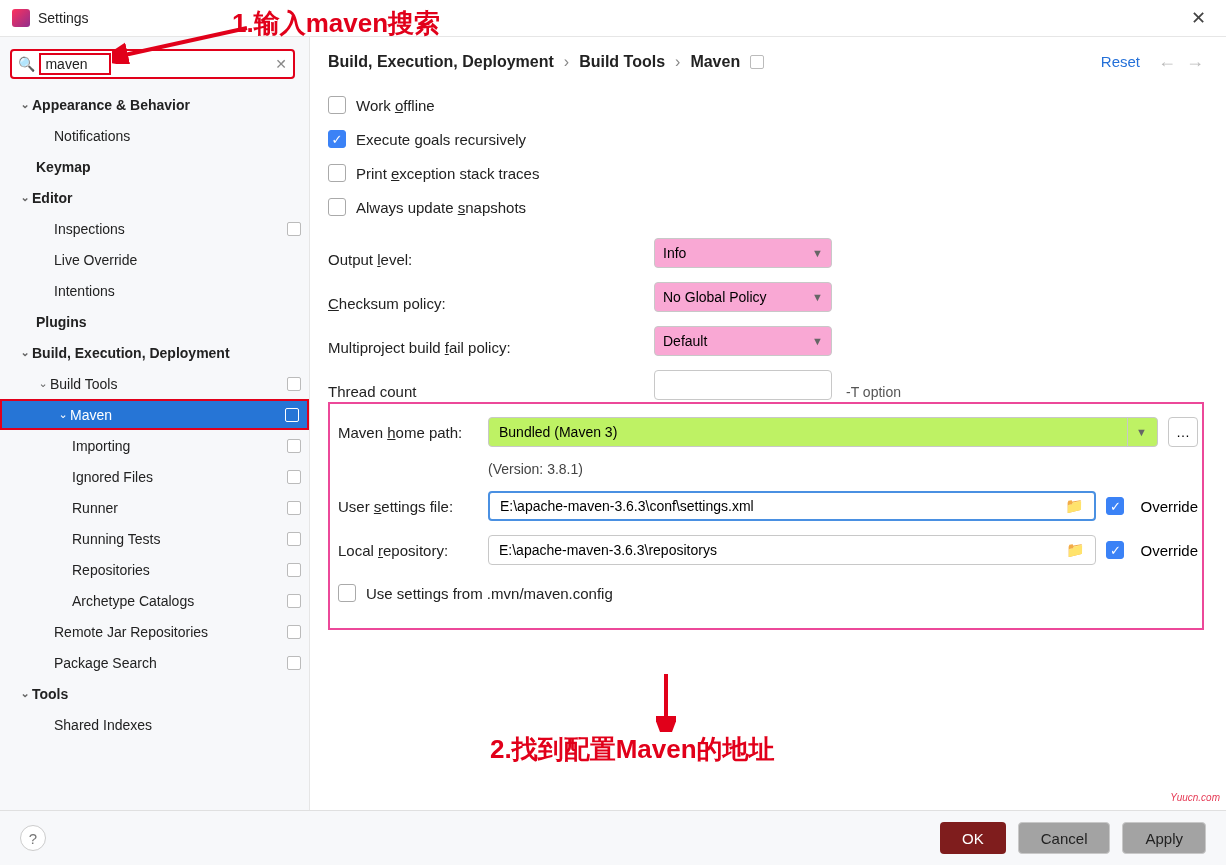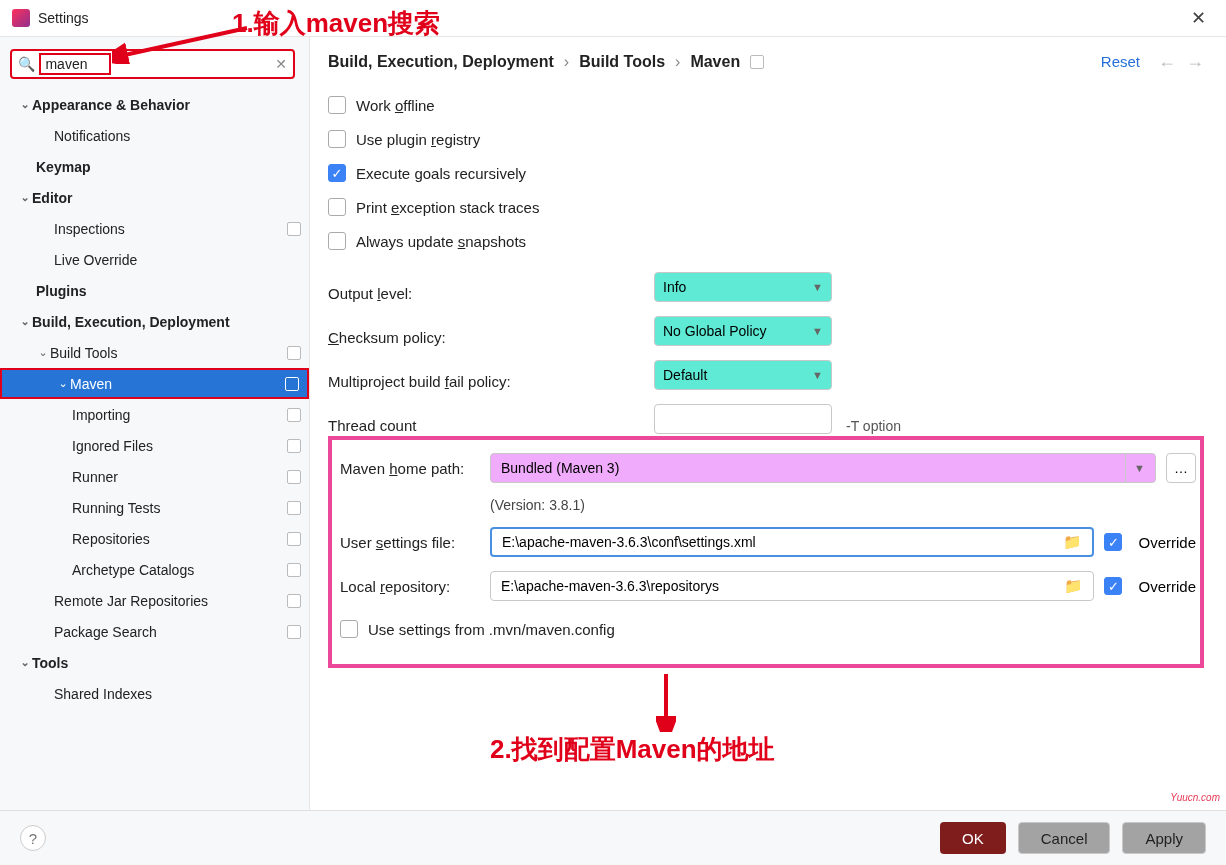--- a/index.html
+++ b/index.html
@@ -38,29 +38,29 @@
 .nav-arrows { display: flex; gap: 10px; margin-left: 18px; color: #bbb; font-size: 18px; }
 
 .form-area { margin-top: 16px; }
 .chk-row { display: flex; align-items: center; height: 34px; font-size: 15px; color: #222; }
 .checkbox { width: 18px; height: 18px; border: 1px solid #aaa; border-radius: 3px; margin-right: 10px; display: flex; align-items: center; justify-content: center; background: #fff; }
 .checkbox.checked { background: #3b82f6; border-color: #3b82f6; color: #fff; font-size: 13px; }
 .underline { text-decoration: underline; }
 
 .field-row { display: flex; align-items: flex-end; height: 44px; }
 .field-label { width: 326px; font-size: 15px; color: #222; }
-.dropdown { width: 178px; height: 30px; border: 1px solid #c8c8c8; border-radius: 4px; display: flex; align-items: center; padding: 0 8px; font-size: 14px; background: #5eead4; }
+.dropdown { width: 178px; height: 30px; border: 1px solid #c8c8c8; border-radius: 4px; display: flex; align-items: center; padding: 0 8px; font-size: 14px; background: #f9a8d4; }
 .dropdown .dd-arrow { margin-left: auto; color: #666; font-size: 11px; }
 .text-input { height: 30px; border: 1px solid #c8c8c8; border-radius: 4px; padding: 0 8px; font-size: 14px; background: #fff; }
 .hint { font-size: 14px; color: #555; margin-left: 14px; }
 
-.red-box { border: 4px solid #ec4899; padding: 6px 4px 18px 8px; margin-top: 2px; }
+.red-box { border: 2px solid #ec4899; padding: 6px 4px 18px 8px; margin-top: 2px; }
 .path-row { display: flex; align-items: center; height: 44px; gap: 10px; }
 .path-label { width: 140px; font-size: 15px; color: #222; }
-.combo { flex: 1; height: 30px; border: 1px solid #c8c8c8; border-radius: 4px; display: flex; align-items: center; padding: 0 10px; font-size: 14px; background: #f0abfc; }
+.combo { flex: 1; height: 30px; border: 1px solid #c8c8c8; border-radius: 4px; display: flex; align-items: center; padding: 0 10px; font-size: 14px; background: #bef264; }
 .combo .dd-arrow { border-left: 1px solid #c8c8c8; padding-left: 8px; margin-left: auto; color: #666; font-size: 11px; height: 100%; display:flex; align-items:center; }
 .browse-btn { width: 30px; height: 30px; border: 1px solid #c8c8c8; border-radius: 4px; display: flex; align-items: center; justify-content: center; font-size: 14px; background: #fff; cursor: pointer; }
 .version-text { font-size: 14px; color: #444; margin-left: 150px; height: 30px; display: flex; align-items: center; }
 .path-input { flex: 1; height: 30px; border-radius: 4px; display: flex; align-items: center; padding: 0 10px; font-size: 14px; }
 .path-input.focused { border: 2px solid #4a90e2; background: #fff; }
 .path-input.plain { border: 1px solid #c8c8c8; background: #fff; }
 .folder-icon { margin-left: auto; color: #bbb; font-size: 15px; }
 .override-chk { display: flex; align-items: center; gap: 6px; font-size: 15px; }
 
 .footer { position: absolute; bottom: 0; left: 0; right: 0; height: 55px; border-top: 1px solid #e0e0e0; background: #f7f8fa; display: flex; align-items: center; padding: 0 20px; }
@@ -112,20 +112,23 @@
       <div class="tree-item bold ind0">
           <span class="chev">⌄</span>
           <span>Editor</span>
         </div>
       <div class="tree-item ind2">
           <span>Inspections</span>
           <span class="proj-marker"></span>
         </div>
       <div class="tree-item ind2">
           <span>Live Override</span>
+        </div>
+      <div class="tree-item ind2">
+          <span>Intentions</span>
         </div>
       <div class="tree-item bold ind1">
           <span>Plugins</span>
         </div>
       <div class="tree-item bold ind0">
           <span class="chev">⌄</span>
           <span>Build, Execution, Deployment</span>
         </div>
       <div class="tree-item ind1">
           <span class="chev">⌄</span>
@@ -191,24 +194,20 @@
       <span class="nav-arrows">
         <span>←</span>
         <span>→</span>
       </span>
     </div>
 
     <div class="form-area">
       <div class="chk-row">
           <span class="checkbox"></span>
           <span>Work <span class="underline">o</span>ffline</span>
-        </div>
-      <div class="chk-row">
-          <span class="checkbox"></span>
-          <span>Use plugin <span class="underline">r</span>egistry</span>
         </div>
       <div class="chk-row">
           <span class="checkbox checked">✓</span>
           <span>Execute <span class="underline">g</span>oals recursively</span>
         </div>
       <div class="chk-row">
           <span class="checkbox"></span>
           <span>Print <span class="underline">e</span>xception stack traces</span>
         </div>
       <div class="chk-row">

